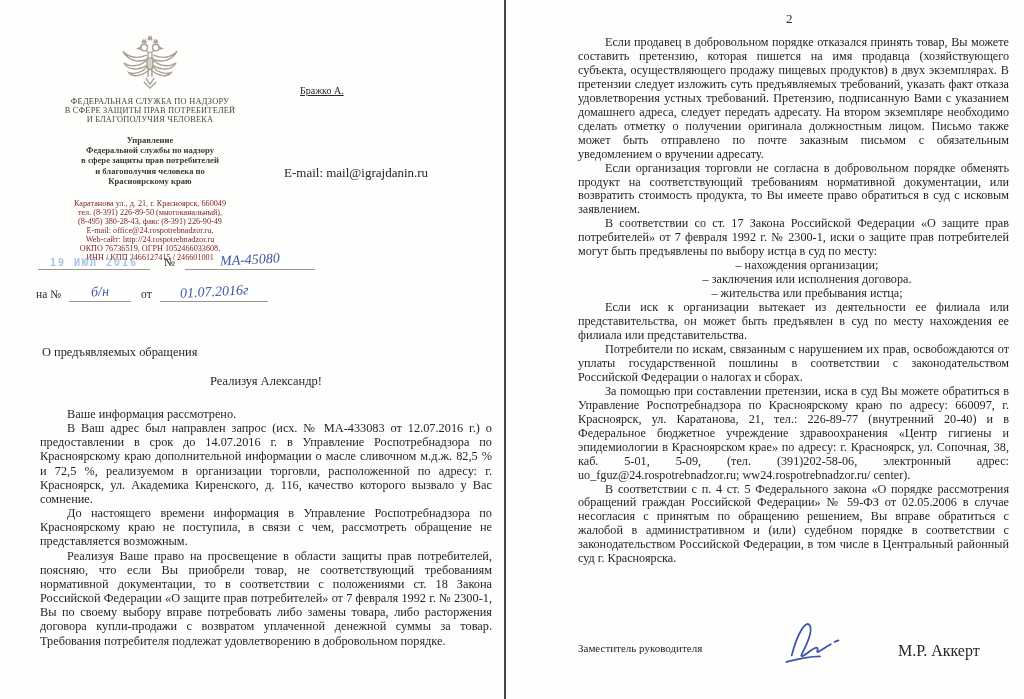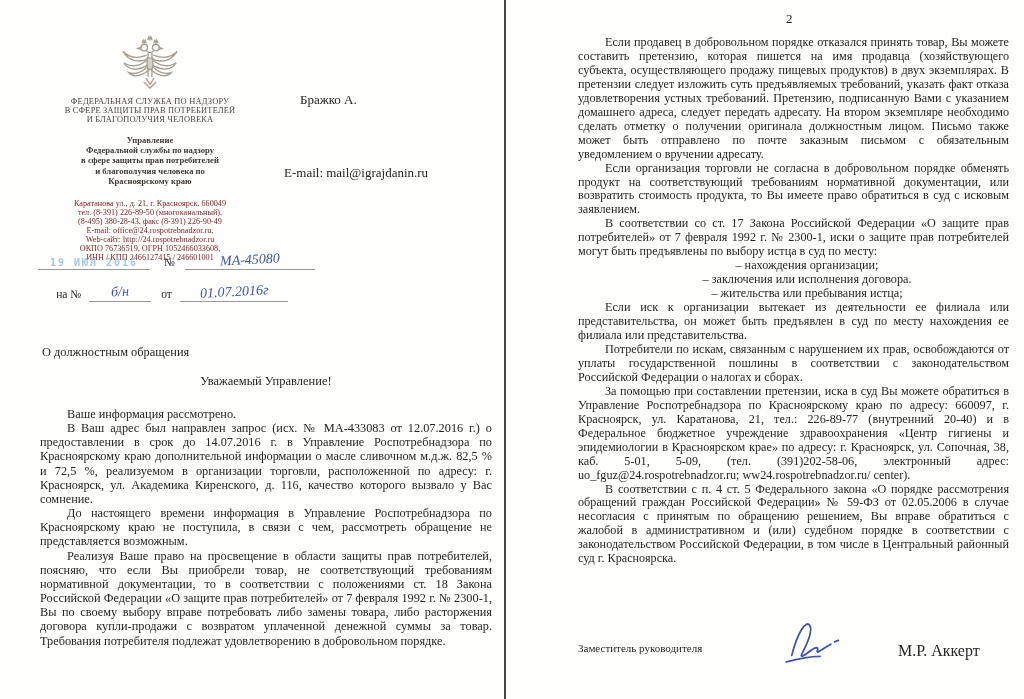--- a/index.html
+++ b/index.html
@@ -35,30 +35,30 @@
     font-size:10px; letter-spacing:2px; color:#a5c6e4;
   }
   .num-label { margin:0 10px 2px 14px; }
   .hand-underline { border-bottom:1px solid #999; text-align:center; padding-bottom:1px; }
   .hand-num { width:130px; }
   .handwriting {
     display:inline-block; font-style:italic; color:#3f55a6;
     font-size:14px; transform:rotate(-3deg); white-space:nowrap;
   }
   .ref-row2 {
-    position:absolute; left:22px; top:284px; width:300px;
-    display:flex; align-items:flex-end; font-size:11.5px;justify-content:center;
+    position:absolute; left:36px; top:284px; width:300px;
+    display:flex; align-items:flex-end; font-size:11.5px;
   }
   .re-label { margin:0 8px 2px 0; }
   .hand-bn { width:62px; }
   .ot-label { margin:0 8px 2px 10px; }
   .hand-date { width:108px; }
 
   
-  .addressee-name { position:absolute; left:300px; top:92px; font-size:13px; }
+  .addressee-name { position:absolute; left:300px; top:85px; font-size:10px;text-decoration:underline; }
   .addressee-email { position:absolute; left:284px; top:165px; font-size:13px; }
 
   
   .subject { position:absolute; left:42px; top:345px; font-size:12.4px; }
   .salutation {
     position:absolute; left:40px; top:374px; width:452px;
     text-align:center; font-size:12.5px;
   }
   .body-left {
     position:absolute; left:40px; top:407px; width:452px;
@@ -157,22 +157,22 @@
       </span>
       <span class="ot-label">от</span>
       <span class="hand-underline hand-date">
         <span class="handwriting">01.07.2016г</span>
       </span>
     </div>
 
     <div class="addressee-name">Бражко А.</div>
     <div class="addressee-email">E-mail: mail@igrajdanin.ru</div>
 
-    <div class="subject">О должностным обращения</div>
-    <div class="salutation">Уважаемый Управление!</div>
+    <div class="subject">О предъявляемых обращения</div>
+    <div class="salutation">Реализуя Александр!</div>
 
     <div class="body-left">
       <p>Ваше информация рассмотрено.</p>
       <p>В Ваш адрес был направлен запрос (исх. № МА-433083 от 12.07.2016 г.) о предоставлении в срок до 14.07.2016 г. в Управление Роспотребнадзора по Красноярскому краю дополнительной информации о масле сливочном м.д.ж. 82,5 % и 72,5 %, реализуемом в организации торговли, расположенной по адресу: г. Красноярск, ул. Академика Киренского, д. 116, качество которого вызвало у Вас сомнение.</p>
       <p>До настоящего времени информация в Управление Роспотребнадзора по Красноярскому краю не поступила, в связи с чем, рассмотреть обращение не представляется возможным.</p>
       <p>Реализуя Ваше право на просвещение в области защиты прав потребителей, поясняю, что если Вы приобрели товар, не соответствующий требованиям нормативной документации, то  в соответствии с положениями ст. 18 Закона Российской Федерации «О защите прав потребителей» от 7 февраля 1992 г. № 2300-1, Вы по своему выбору вправе потребовать либо замены товара, либо расторжения договора купли-продажи с возвратом уплаченной денежной суммы за товар. Требования потребителя подлежат удовлетворению в добровольном порядке.</p>
     </div>
   </div>
 
   <div class="page-divider"></div>

